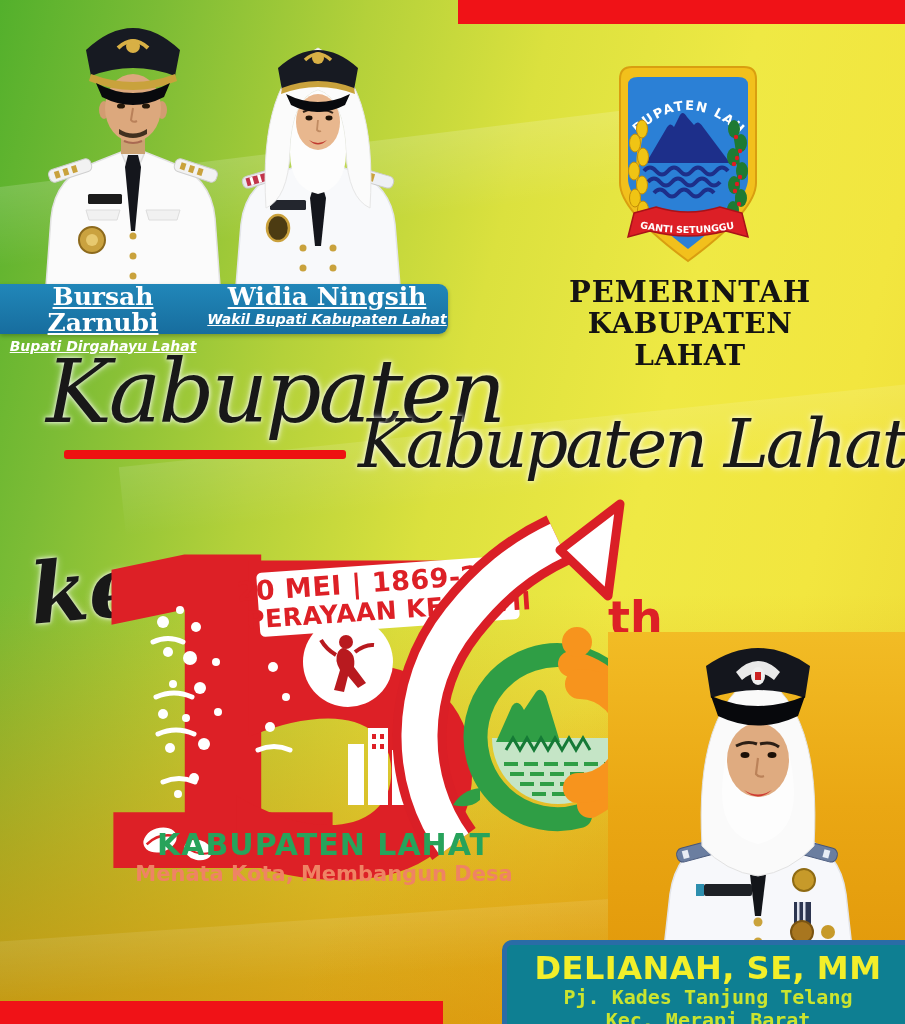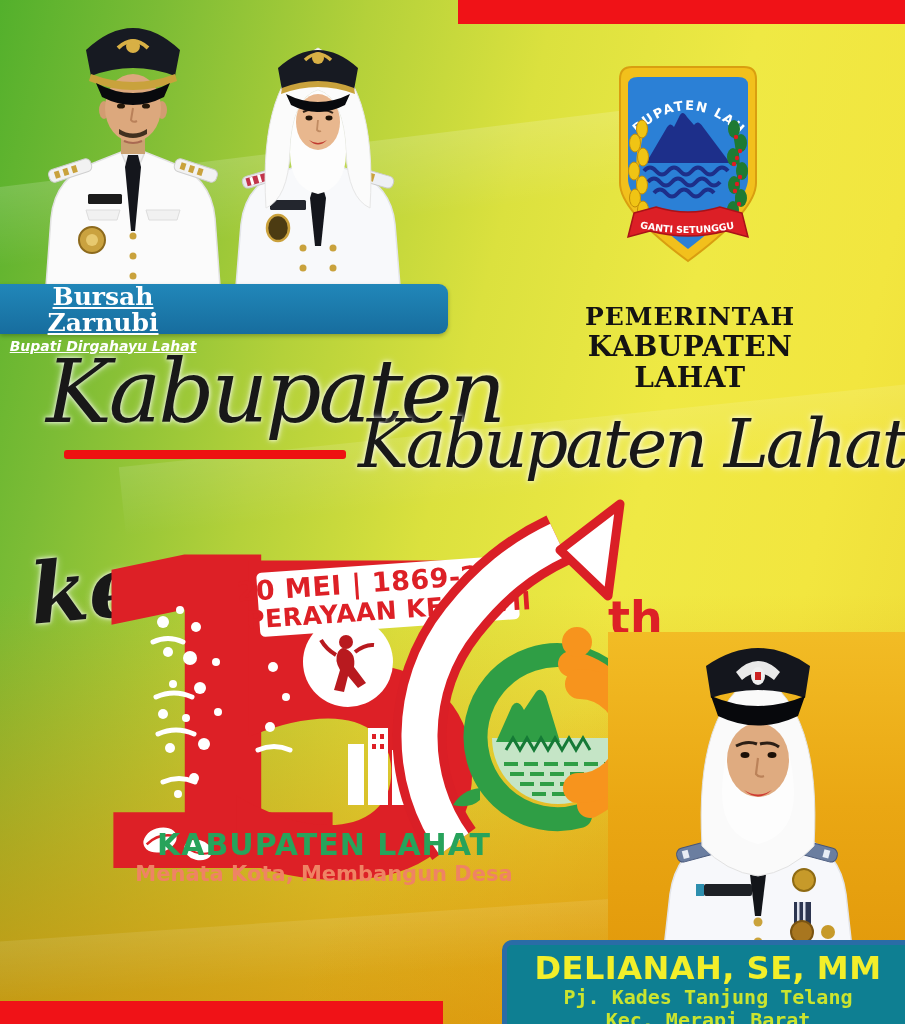--- a/index.html
+++ b/index.html
@@ -27,21 +27,21 @@
   .ob-col{text-decoration:underline;}
   .ob-col.l{width:46%;}
   .ob-col.r{width:54%;}
   .ob-name{font-family:"DejaVu Serif","Liberation Serif",serif;font-weight:bold;font-size:25px;line-height:1.05;}
   .ob-title{font-size:14px;font-weight:bold;font-style:italic;margin-top:1px;}
   .emblem-svg{position:absolute;left:610px;top:64px;width:156px;height:202px;}
   .gov-text{
     position:absolute;left:538px;top:276px;width:304px;text-align:center;color:#141313;
     font-family:"DejaVu Serif","Liberation Serif",serif;font-weight:bold;line-height:1.12;
   }
-  .gov-l1{font-size:25px;letter-spacing:1px;margin-top:27px;}
+  .gov-l1{font-size:29px;letter-spacing:1px;}
   .gov-l2{font-size:28px;letter-spacing:0.5px;}
   .script{
     position:absolute;color:#181818;font-family:"DejaVu Serif","Liberation Serif",serif;font-style:italic;
     text-shadow:0 0 4px rgba(255,255,255,.95),0 0 9px rgba(255,255,255,.55);white-space:nowrap;
   }
   .t-dirga{left:46px;top:340px;font-size:88px;letter-spacing:-3px;}
   .t-kab{left:358px;top:404px;font-size:68px;letter-spacing:-3px;}
   .t-ke{left:30px;top:540px;font-size:84px;font-weight:bold;transform:rotate(-5deg);}
   .underline{position:absolute;left:64px;top:450px;width:282px;height:9px;background:#ee1111;border-radius:3px;}
   .logo-svg{position:absolute;left:108px;top:492px;width:562px;height:420px;}
@@ -156,20 +156,24 @@
         <circle cx="310" cy="56" r="6" fill="#d8b045"></circle>
         <path d="M297,58 Q310,46 323,58" stroke="#d8b045" stroke-width="3.5" fill="none"></path>
       </g>
     </g>
   </svg>
 
   <div class="officials-banner">
     <div class="ob-col l">
       <div class="ob-name">Bursah Zarnubi</div>
       <div class="ob-title">Bupati Dirgahayu Lahat</div>
+    </div>
+    <div class="ob-col r">
+      <div class="ob-name">Widia Ningsih</div>
+      <div class="ob-title">Wakil Bupati Kabupaten Lahat</div>
     </div>
   </div>
 
   <svg class="emblem-svg" viewBox="0 0 156 200" xmlns:xlink="http://www.w3.org/1999/xlink">
     <path d="M22,2 L134,2 Q146,2 146,14 L146,118 Q146,146 78,196 Q10,146 10,118 L10,14 Q10,2 22,2 Z" fill="#f2c01c" stroke="#d99e10" stroke-width="2"></path>
     <path d="M28,12 L128,12 Q138,12 138,20 L138,114 Q138,138 78,184 Q18,138 18,114 L18,20 Q18,12 28,12 Z" fill="#2b80d6"></path>
     <path id="arcT" d="M30,66 Q78,24 126,66" fill="none"></path>
     <text font-size="13" font-weight="bold" fill="#ffffff" letter-spacing="1.5">
       <textPath href="#arcT" xlink:href="#arcT" startOffset="50%" text-anchor="middle">KABUPATEN LAHAT</textPath>
     </text>

